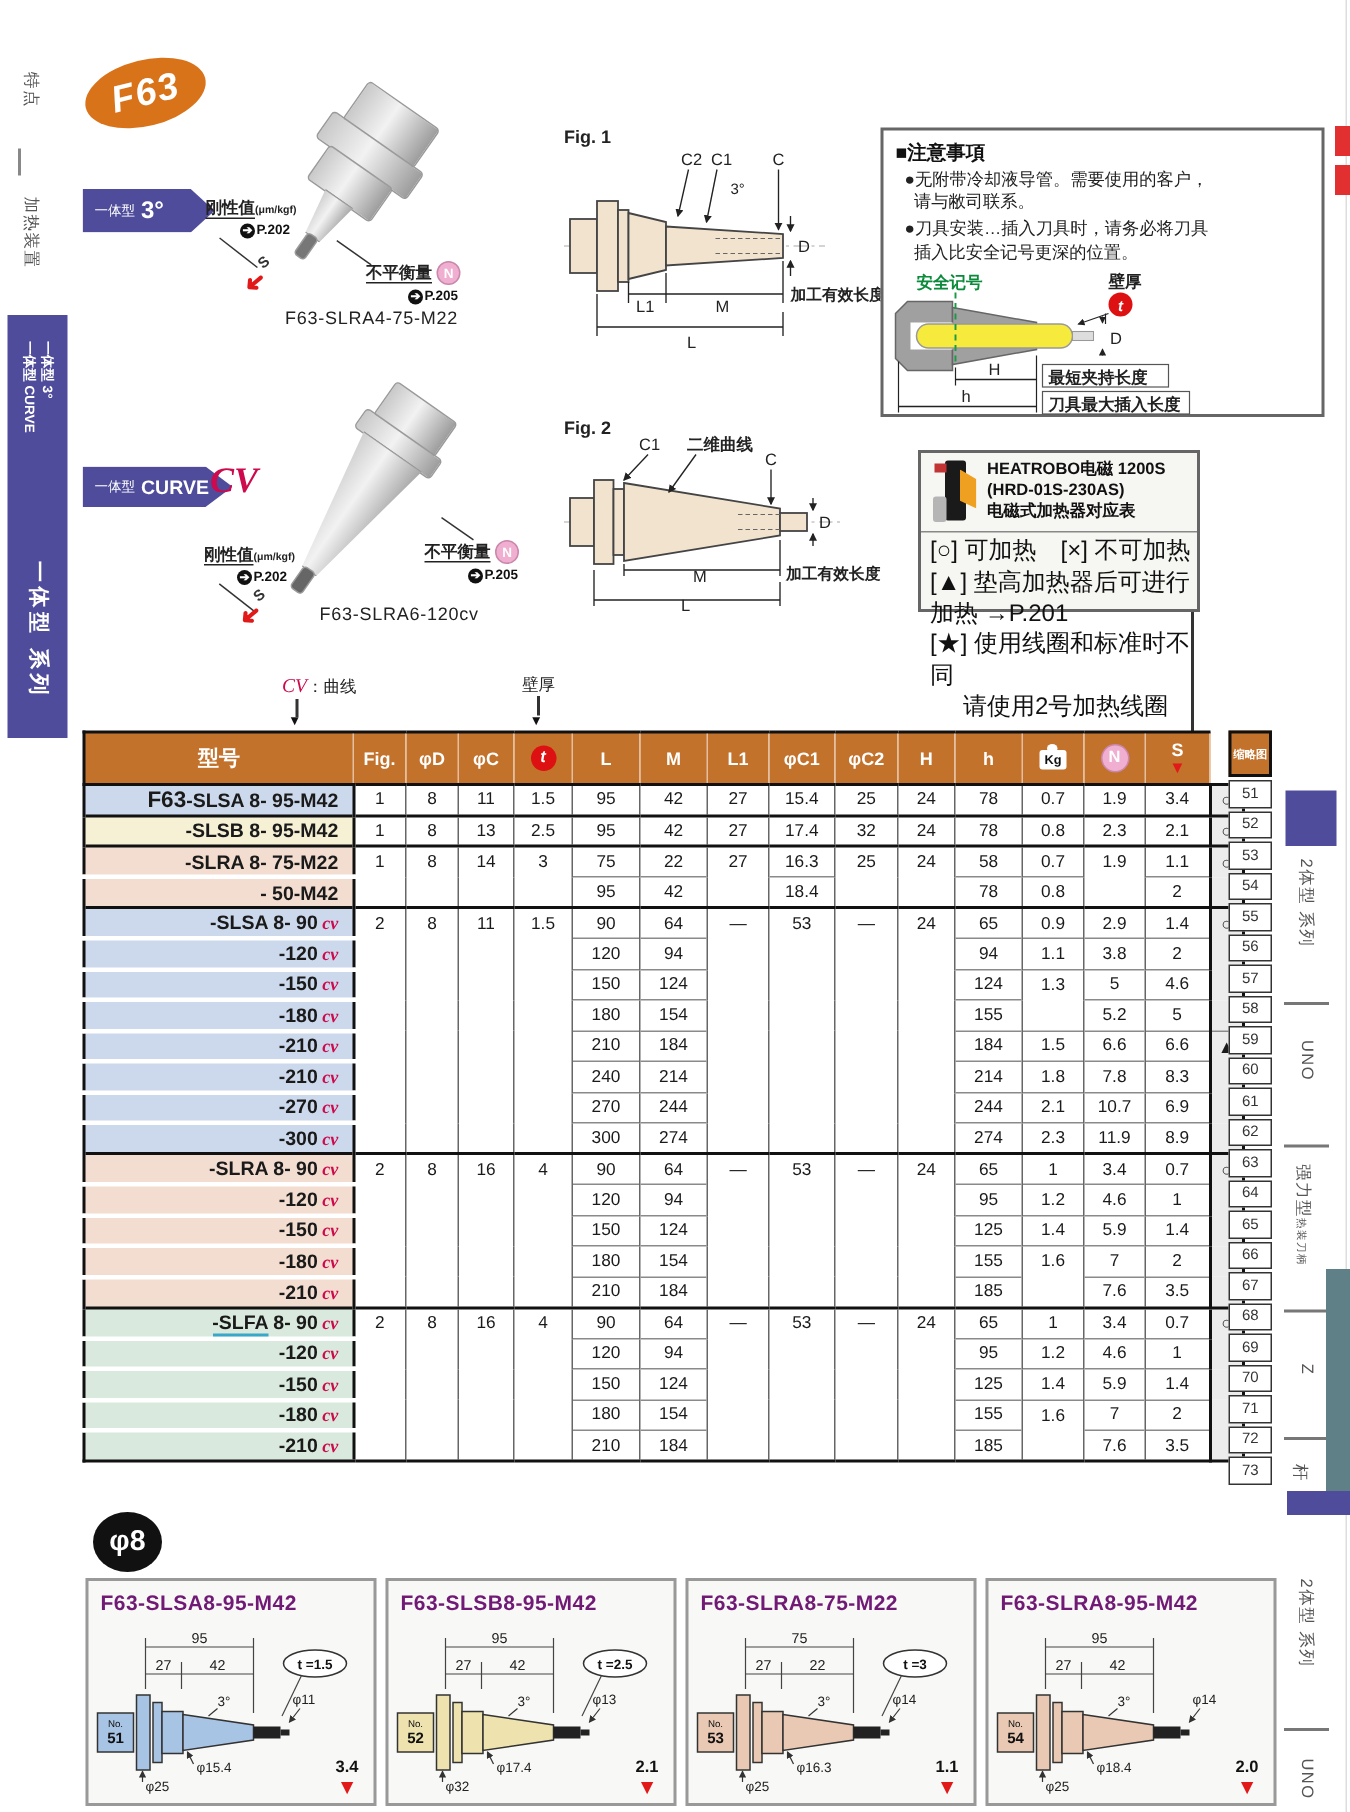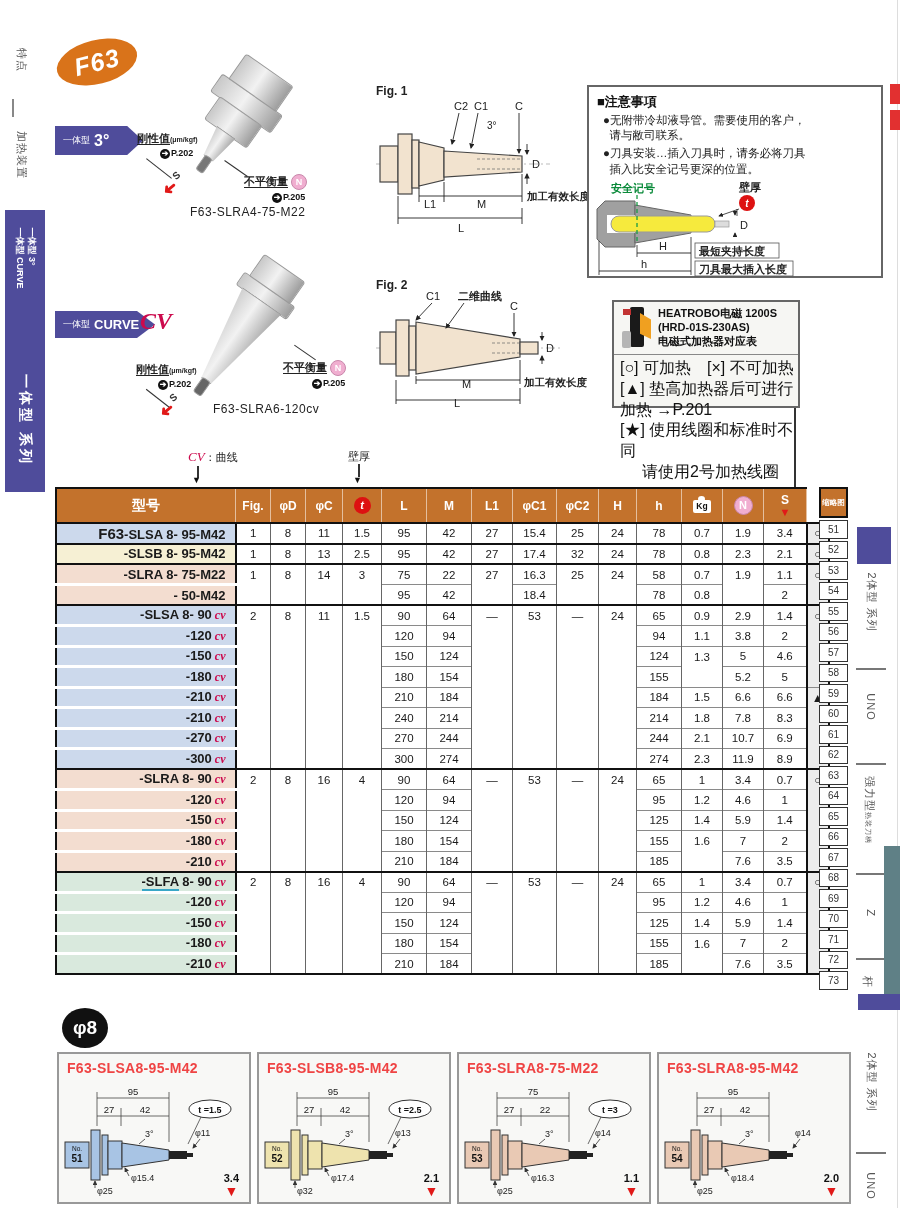--- a/index.html
+++ b/index.html
@@ -106,21 +106,21 @@
   #thumb-col .tb{height:18.5px;border:1.5px solid #333;box-sizing:border-box;margin-bottom:2px;
       font-size:10px;color:#333;display:flex;align-items:center;justify-content:center;background:#fff;}
   
   .figtitle{position:absolute;font-size:12px;font-weight:bold;color:#222;}
   svg text{font-family:"Liberation Sans",sans-serif;}
   
   .phi8{position:absolute;left:62px;top:1008px;width:46px;height:40px;border-radius:50%;background:#111;
         color:#fff;font-size:19px;font-weight:bold;display:flex;align-items:center;justify-content:center;}
   .cards{position:absolute;left:57px;top:1052px;display:flex;gap:6px;}
   .card{position:relative;width:194px;height:152px;border:2px solid #999;background:#f8f8f6;box-sizing:border-box;}
-  .card .ttl{font-size:14px;font-weight:bold;color:#ef4444;margin:6px 0 0 8px;letter-spacing:0.3px;}
+  .card .ttl{font-size:14px;font-weight:bold;color:#701a75;margin:6px 0 0 8px;letter-spacing:0.3px;}
   .card svg{position:absolute;left:2px;top:30px;}
   .card-s{position:absolute;right:10px;bottom:4px;text-align:center;line-height:1;}
   .card-s .vv{font-size:11px;font-weight:bold;color:#111;display:block;}
   .card-s .dn{color:#e11918;font-size:14px;display:block;}
 </style>
 </head>
 <body>
 
 <div class="page">
 

